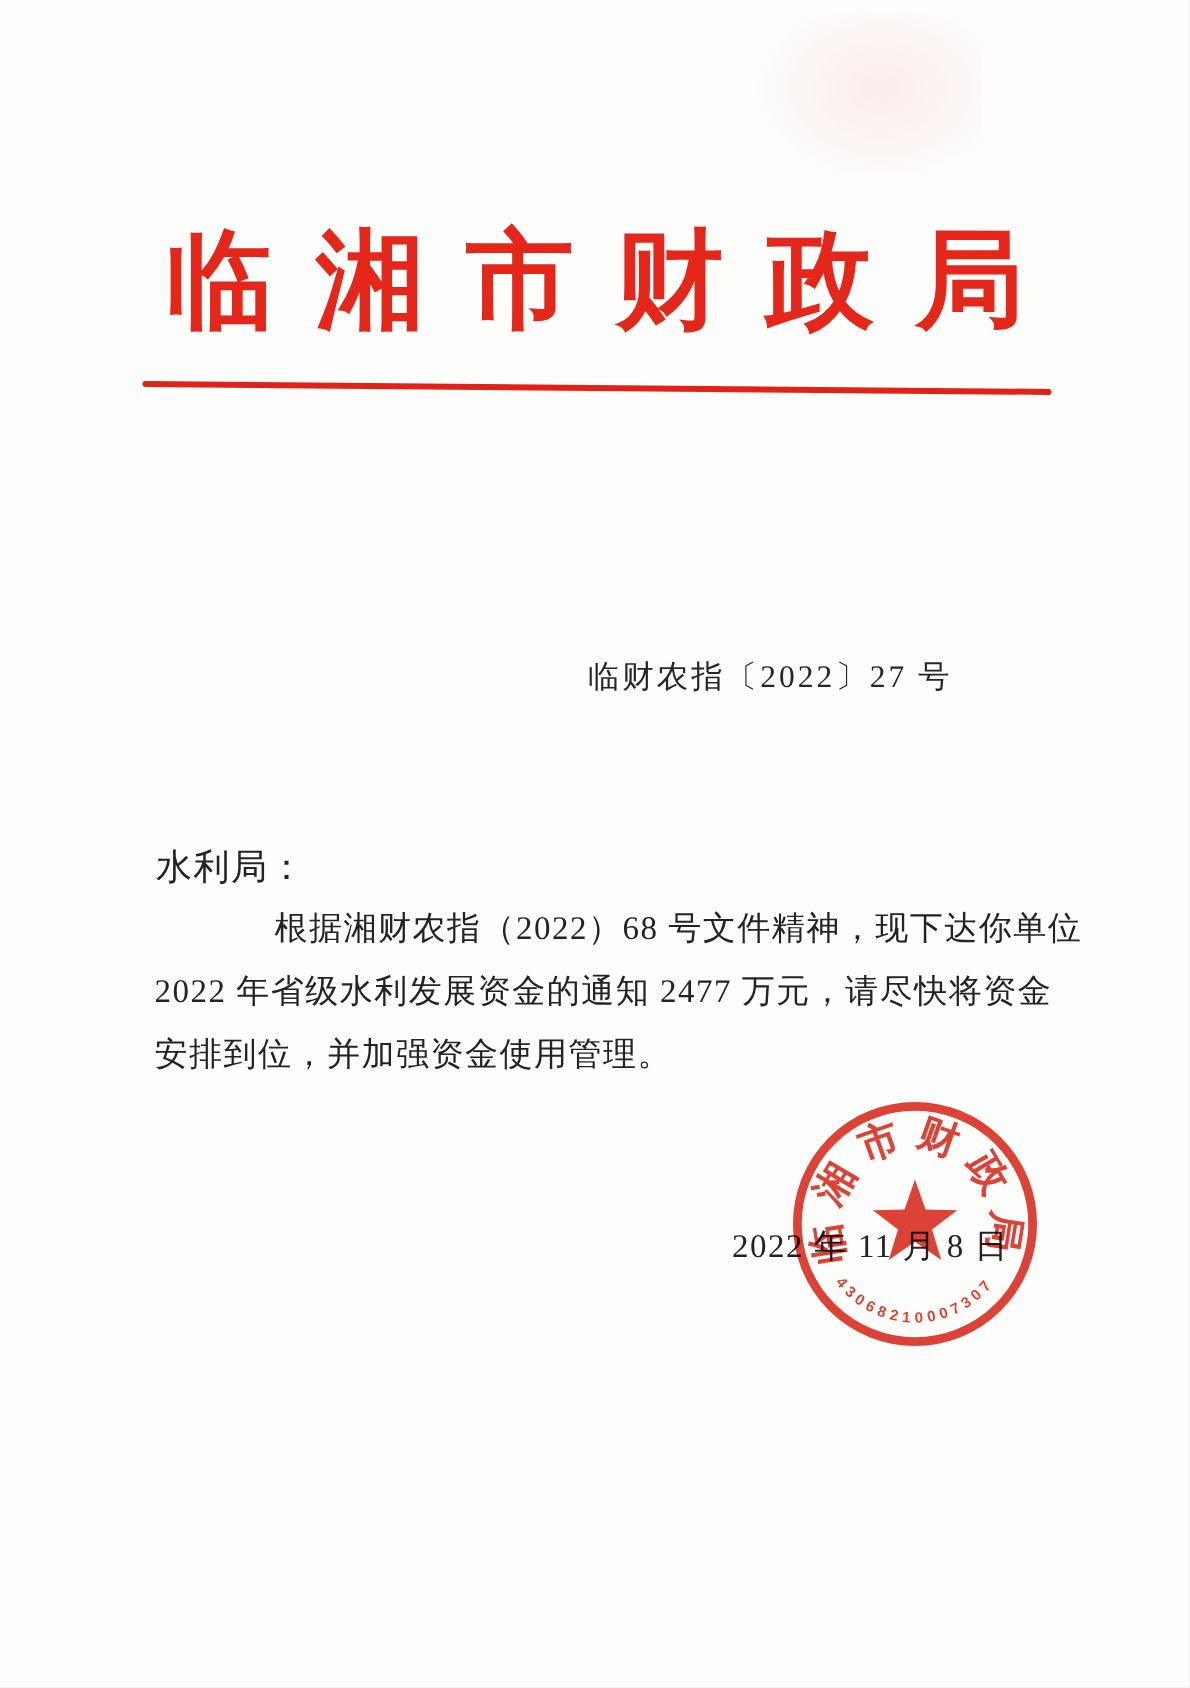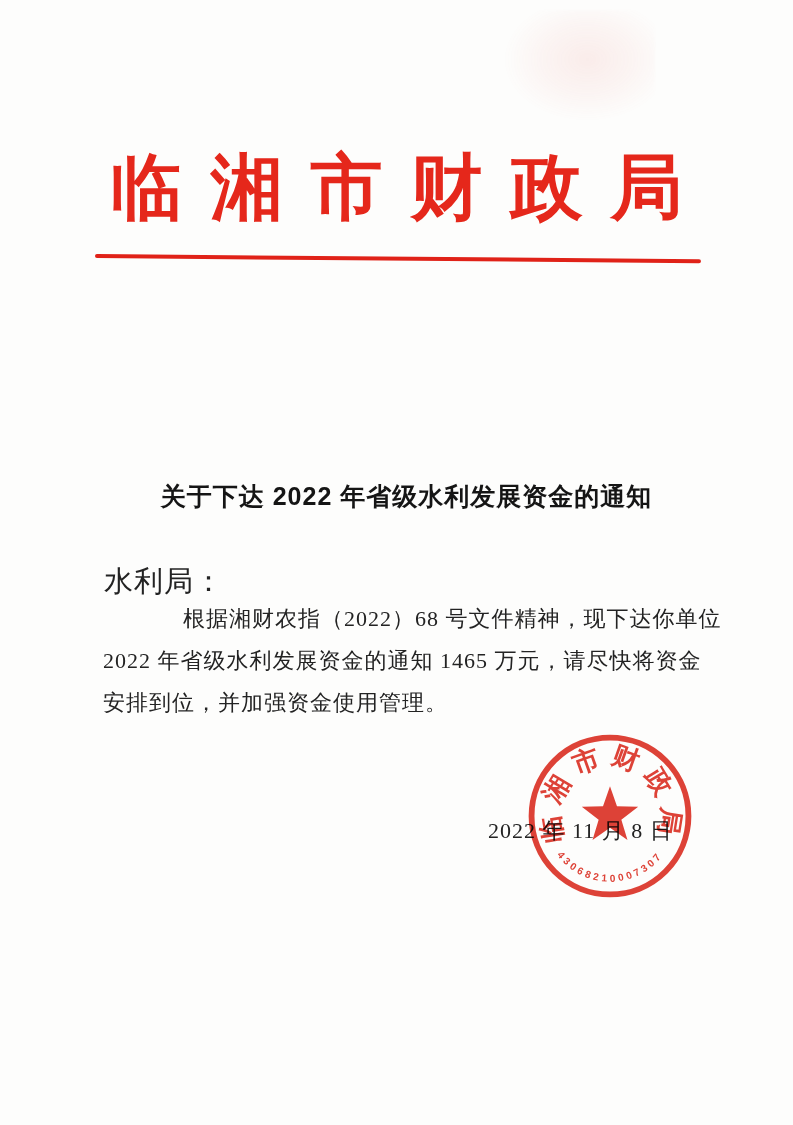--- a/index.html
+++ b/index.html
@@ -64,21 +64,21 @@
     font-family: "Liberation Sans", "DejaVu Sans", sans-serif;
     font-weight: 700;
     font-size: 25px;
     letter-spacing: 1px;
     color: #151515;
     white-space: nowrap;
   }
   .salutation {
     position: absolute;
     left: 104px; top: 562px;
-    font-size: 29px;
+    font-size: 24px;
     letter-spacing: 1px;
     color: #232323;
     white-space: nowrap;
   }
   .body-line {
     position: absolute;
     left: 103px;
     font-size: 22px;
     letter-spacing: 1px;
     color: #232323;
@@ -119,28 +119,28 @@
 <body>
 
 <div class="page">
 
   <div class="smudge"></div>
 
   <div class="org-name">临湘市财政局</div>
 
   <div class="red-line"></div>
 
+  <div class="doc-number">临财农指〔2022〕27 号</div>
 
-  <div class="doc-title">关于下达 2022 年省级水利发展资金的通知</div>
 
   <div class="salutation">水利局：</div>
 
   <div class="body-line l1">根据湘财农指（2022）68 号文件精神，现下达你单位</div>
 
-  <div class="body-line l2">2022 年省级水利发展资金的通知 1465 万元，请尽快将资金</div>
+  <div class="body-line l2">2022 年省级水利发展资金的通知 2477 万元，请尽快将资金</div>
 
   <div class="body-line l3">安排到位，并加强资金使用管理。</div>
 
   <div class="date-line">2022 年 11 月 8 日</div>
 
   <div class="seal">
     <svg viewBox="0 0 200 200" xmlns="http://www.w3.org/2000/svg">
       <defs>
         <path id="arcTop" d="M 58.4 124 A 48 48 0 1 1 141.6 124" fill="none"></path>
         <path id="arcBottom" d="M 49.2 135.6 A 62 62 0 0 0 150.8 135.6" fill="none"></path>

